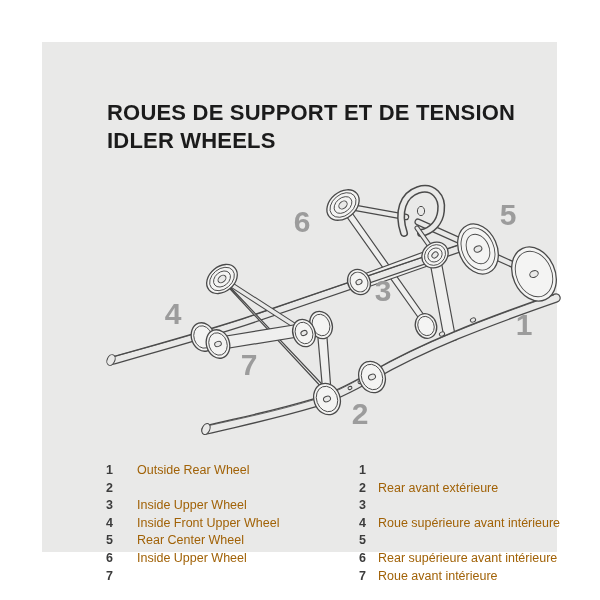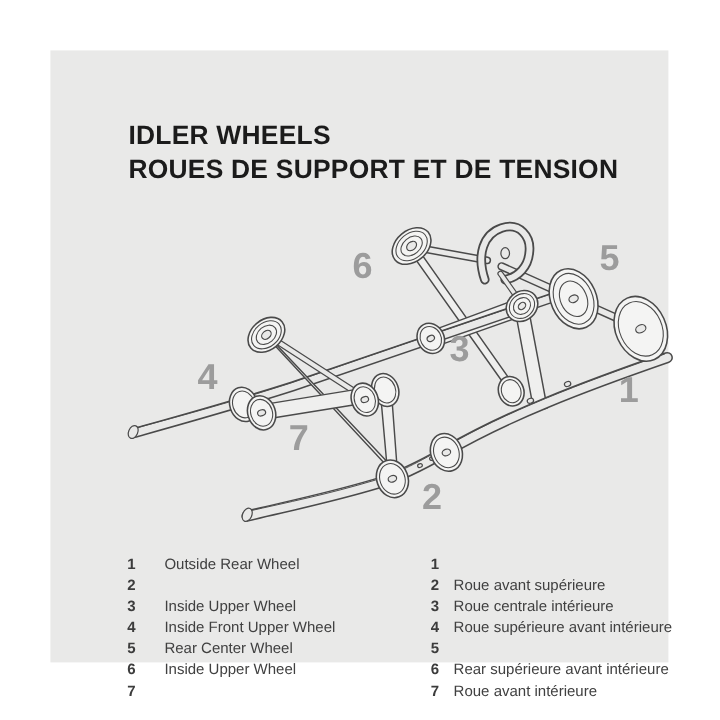--- a/index.html
+++ b/index.html
@@ -5,43 +5,43 @@
   html,body{margin:0;padding:0;background:#ffffff;}
   .page{position:relative;width:600px;height:600px;background:#ffffff;overflow:hidden;
         font-family:"Liberation Sans",sans-serif;}
   .card{position:absolute;left:42px;top:42px;width:515px;height:510px;background:#e9e9e8;}
   .title{position:absolute;left:65px;top:57px;font-size:22px;font-weight:bold;color:#1b1b1b;
          line-height:27.5px;letter-spacing:.2px;white-space:nowrap;}
   .diagram{position:absolute;left:42px;top:128px;}
   .legend{position:absolute;top:420px;font-size:12.5px;line-height:17.6px;}
   .legend .row{display:flex;}
   .legend .num{font-weight:bold;color:#3c3c3c;flex:0 0 auto;}
-  .legend .lbl{color:#404040;white-space:nowrap;}
+  .legend .lbl{color:#a16207;white-space:nowrap;}
   .legend-en{left:64px;} .legend-en .num{width:31px;}
   .legend-fr{left:317px;} .legend-fr .num{width:19px;}
   
   .tube-o{fill:none;stroke:#4a4a4a;stroke-linecap:round;}
   .tube-i{fill:none;stroke:#e9e9e8;stroke-linecap:round;}
   .seam{fill:none;stroke:#4a4a4a;stroke-width:.8;}
   .part{fill:#efefee;stroke:#4a4a4a;stroke-width:1.2;stroke-linejoin:round;}
   .wf{fill:#f4f4f3;stroke:#4a4a4a;stroke-width:1.3;}
   .wl{fill:none;stroke:#4a4a4a;stroke-width:.9;}
   .wh{fill:#e9e9e8;stroke:#4a4a4a;stroke-width:1;}
   .callout{font-family:"Liberation Sans",sans-serif;font-weight:bold;font-size:30px;
            fill:#9c9c9c;text-anchor:middle;}
 </style>
 </head>
 <body>
 
 <div class="page">
   <div class="card">
 
     <div class="title">
+      <div>ROUES DE SUPPORT ET DE TENSION</div>
       <div>IDLER WHEELS</div>
-      <div>ROUES DE SUPPORT ET DE TENSION</div>
     </div>
 
     <svg class="diagram" width="516" height="282" viewBox="0 0 516 282" xmlns="http://www.w3.org/2000/svg">
 
       <g>
         <path class="tube-o" stroke-width="6.5" d="M261,36 L322,47"></path>
         <path class="tube-i" stroke-width="4" d="M261,36 L322,47"></path>
         <path class="tube-o" stroke-width="7" d="M334,52 L450,104"></path>
         <path class="tube-i" stroke-width="4.5" d="M334,52 L450,104"></path>
       </g>
@@ -201,25 +201,24 @@
           <span class="num">7</span>
         </div>
     </div>
 
     <div class="legend legend-fr">
       <div class="row">
           <span class="num">1</span>
         </div>
       <div class="row">
           <span class="num">2</span>
-          <span class="lbl">Roue avant supérieure</span>
+          <span class="lbl">Rear avant extérieure</span>
         </div>
       <div class="row">
           <span class="num">3</span>
-          <span class="lbl">Roue centrale intérieure</span>
         </div>
       <div class="row">
           <span class="num">4</span>
           <span class="lbl">Roue supérieure avant intérieure</span>
         </div>
       <div class="row">
           <span class="num">5</span>
         </div>
       <div class="row">
           <span class="num">6</span>

